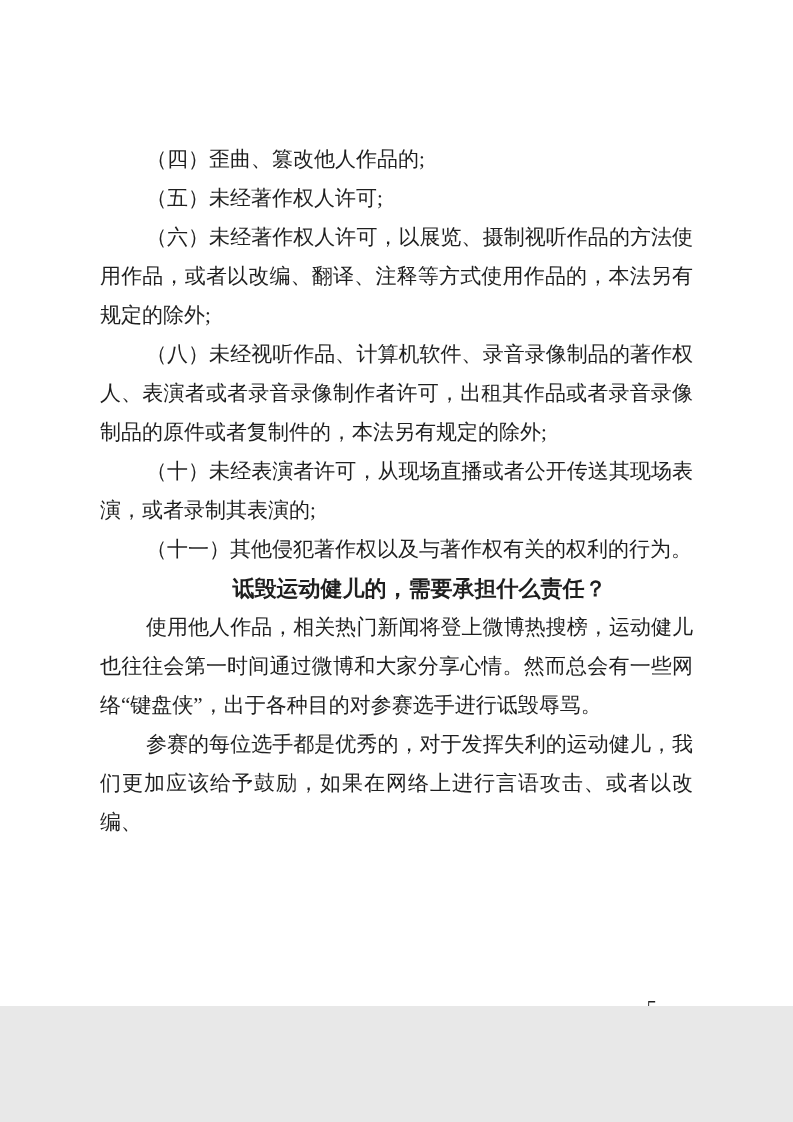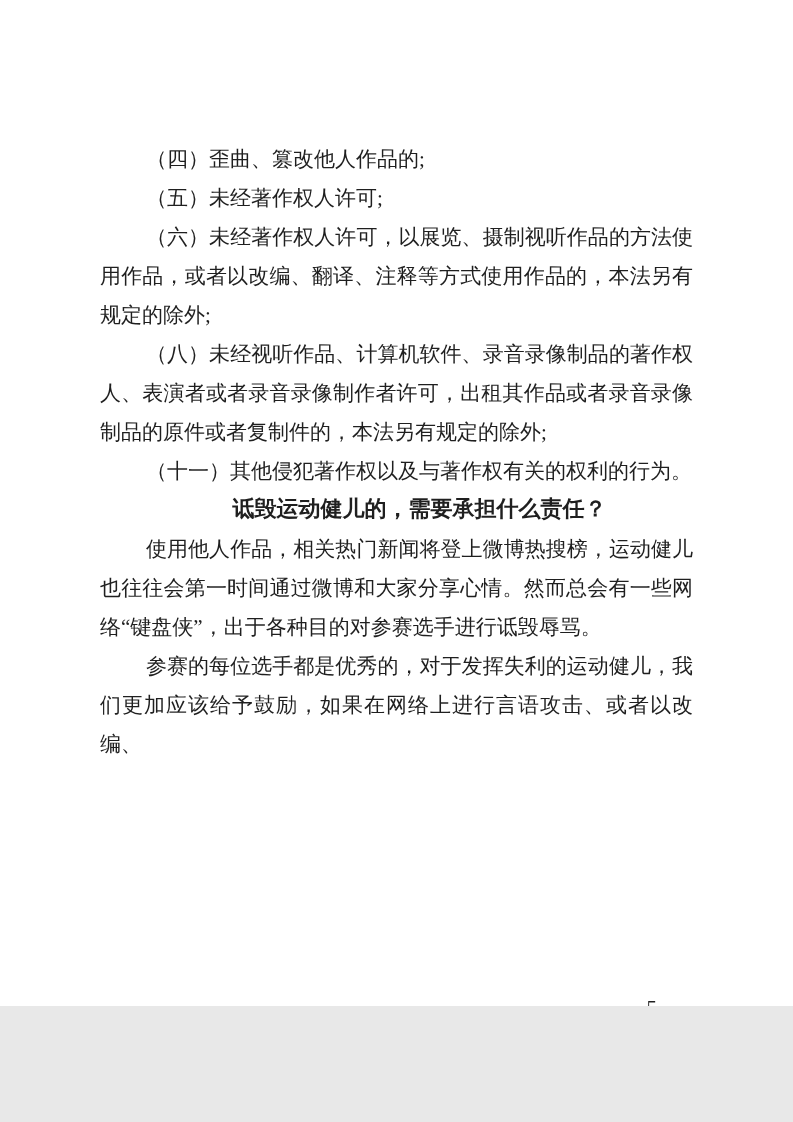--- a/index.html
+++ b/index.html
@@ -34,21 +34,21 @@
   .content p {
     margin: 0;
     padding: 0;
     text-indent: 46px;
   }
   .section-heading {
     margin: 0;
     margin-top: 56px;
     text-indent: 0;
     text-align: center;
-    font-family: Liberation Mono, monospace;
+    font-family: Liberation Serif, serif;
     font-weight: bold;
     font-size: 22px;
     line-height: 39px;
     word-break: keep-all;
   }
   .page-number {
     position: absolute;
     top: 994px;
     right: 115px;
     font-size: 21px;
@@ -59,19 +59,20 @@
 </style>
 </head>
 <body>
 
 <div class="page">
   <div class="content">
     <p>（四）歪曲、篡改他人作品的;</p>
     <p>（五）未经著作权人许可;</p>
     <p>（六）未经著作权人许可，以展览、摄制视听作品的方法使用作品，或者以改编、翻译、注释等方式使用作品的，本法另有规定的除外;</p>
     <p>（八）未经视听作品、计算机软件、录音录像制品的著作权人、表演者或者录音录像制作者许可，出租其作品或者录音录像制品的原件或者复制件的，本法另有规定的除外;</p>
+    <p>（十）未经表演者许可，从现场直播或者公开传送其现场表演，或者录制其表演的;</p>
     <p>（十一）其他侵犯著作权以及与著作权有关的权利的行为。</p>
     <p class="section-heading">诋毁运动健儿的，需要承担什么责任？</p>
     <p>使用他人作品，相关热门新闻将登上微博热搜榜，运动健儿也往往会第一时间通过微博和大家分享心情。然而总会有一些网络“键盘侠”，出于各种目的对参赛选手进行诋毁辱骂。</p>
     <p>参赛的每位选手都是优秀的，对于发挥失利的运动健儿，我们更加应该给予鼓励，如果在网络上进行言语攻击、或者以改编、</p>
   </div>
   <div class="page-number">—5—</div>
 </div>
 
 </body></html>

